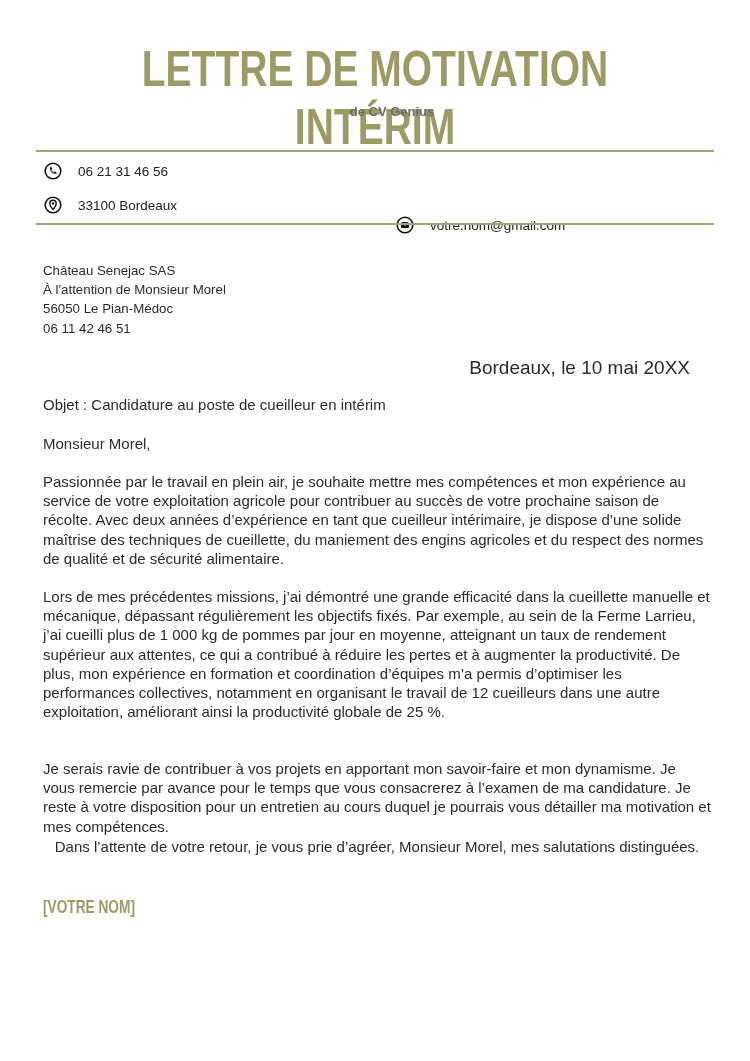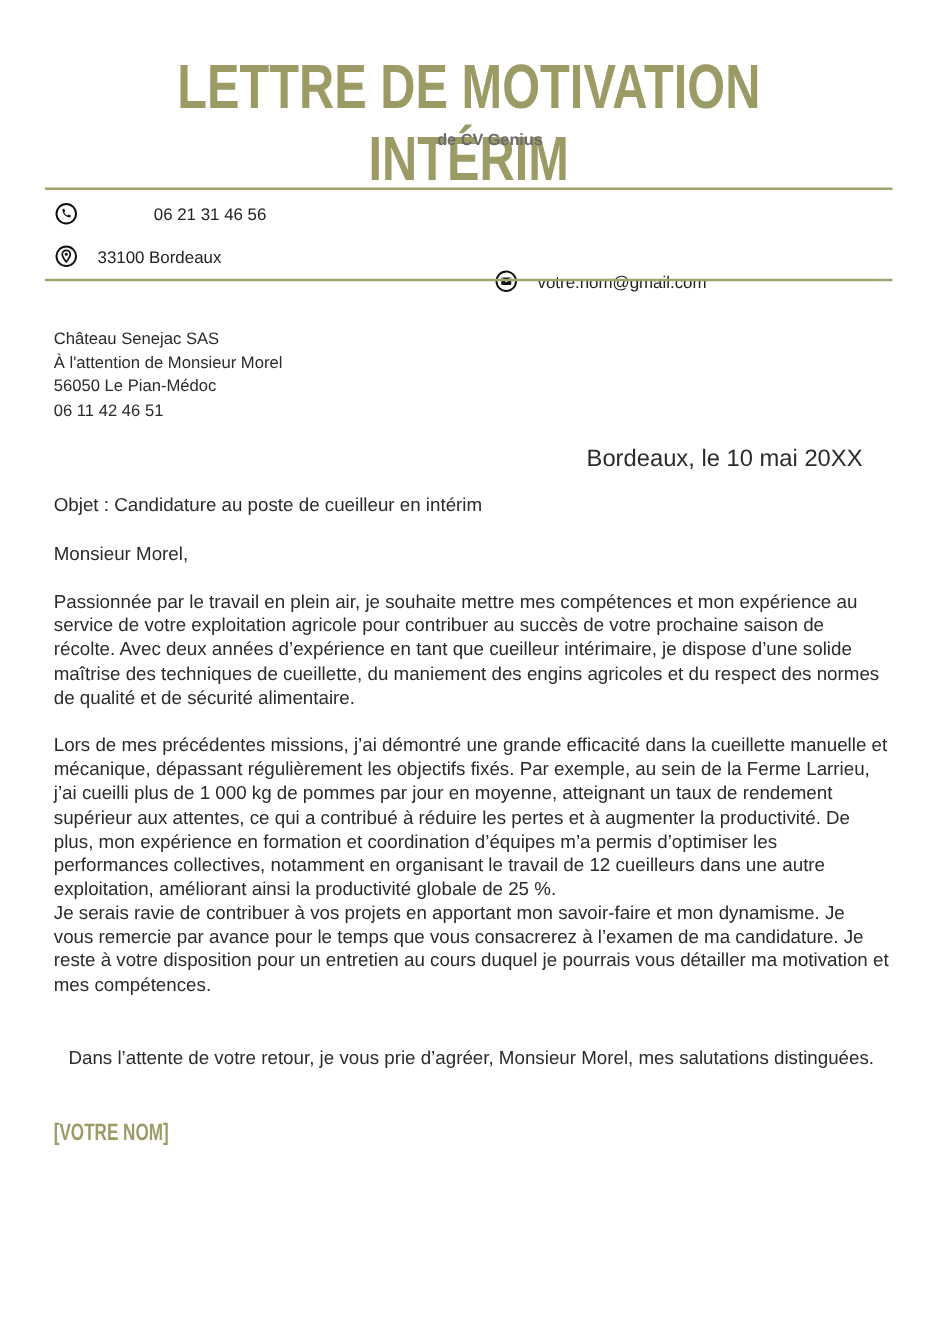--- a/index.html
+++ b/index.html
@@ -22,21 +22,21 @@
           color: #9c9b66; transform: scaleX(0.72); transform-origin: 0 0; }
 </style>
 </head>
 <body>
 
 <div class="title">LETTRE DE MOTIVATION INTÉRIM</div>
 <div class="subtitle">de CV Genius</div>
 
 <div class="rule" style="top:150px;"></div>
 
-<div class="contact" style="left:44px; top:162px;gap:45px;">
+<div class="contact" style="left:44px; top:162px;">
   <span class="ic">
     <svg width="18" height="18" viewBox="0 0 18 18">
         <circle cx="9" cy="9" r="7.8" fill="none" stroke="#111" stroke-width="1.6"></circle>
         <path d="M6 5.2 L7.4 5 L8.2 6.9 L7.3 7.7 C7.8 8.8 8.7 9.8 9.9 10.4 L10.7 9.5 L12.6 10.3 L12.4 11.8 C9 12.4 5.4 8.6 6 5.2 Z" fill="#111"></path>
       </svg>
   </span>
   <span>06 21 31 46 56</span>
 </div>
 
 <div class="contact" style="left:396px; top:177px;margin-top:39px;">
@@ -70,16 +70,16 @@
   <div>06 11 42 46 51</div>
 </div>
 
 <div class="date">Bordeaux, le 10 mai 20XX</div>
 
 <p class="para" style="top:395px;">Objet : Candidature au poste de cueilleur en intérim</p>
 <p class="para" style="top:434px;">Monsieur Morel,</p>
 
 <p class="para" style="top:472px;">Passionnée par le travail en plein air, je souhaite mettre mes compétences et mon expérience au service de votre exploitation agricole pour contribuer au succès de votre prochaine saison de récolte. Avec deux années d’expérience en tant que cueilleur intérimaire, je dispose d’une solide maîtrise des techniques de cueillette, du maniement des engins agricoles et du respect des normes de qualité et de sécurité alimentaire.</p>
 <p class="para" style="top:587px;">Lors de mes précédentes missions, j’ai démontré une grande efficacité dans la cueillette manuelle et mécanique, dépassant régulièrement les objectifs fixés. Par exemple, au sein de la Ferme Larrieu, j’ai cueilli plus de 1 000 kg de pommes par jour en moyenne, atteignant un taux de rendement supérieur aux attentes, ce qui a contribué à réduire les pertes et à augmenter la productivité. De plus, mon expérience en formation et coordination d’équipes m’a permis d’optimiser les performances collectives, notamment en organisant le travail de 12 cueilleurs dans une autre exploitation, améliorant ainsi la productivité globale de 25 %.</p>
-<p class="para" style="top:721px;">Je serais ravie de contribuer à vos projets en apportant mon savoir-faire et mon dynamisme. Je vous remercie par avance pour le temps que vous consacrerez à l’examen de ma candidature. Je reste à votre disposition pour un entretien au cours duquel je pourrais vous détailler ma motivation et mes compétences.</p>
+<p class="para" style="top:759px;">Je serais ravie de contribuer à vos projets en apportant mon savoir-faire et mon dynamisme. Je vous remercie par avance pour le temps que vous consacrerez à l’examen de ma candidature. Je reste à votre disposition pour un entretien au cours duquel je pourrais vous détailler ma motivation et mes compétences.</p>
 <p class="para" style="top:837px;text-align:center;">Dans l’attente de votre retour, je vous prie d’agréer, Monsieur Morel, mes salutations distinguées.</p>
 
 <div class="sign">[VOTRE NOM]</div>
 
 </body></html>

